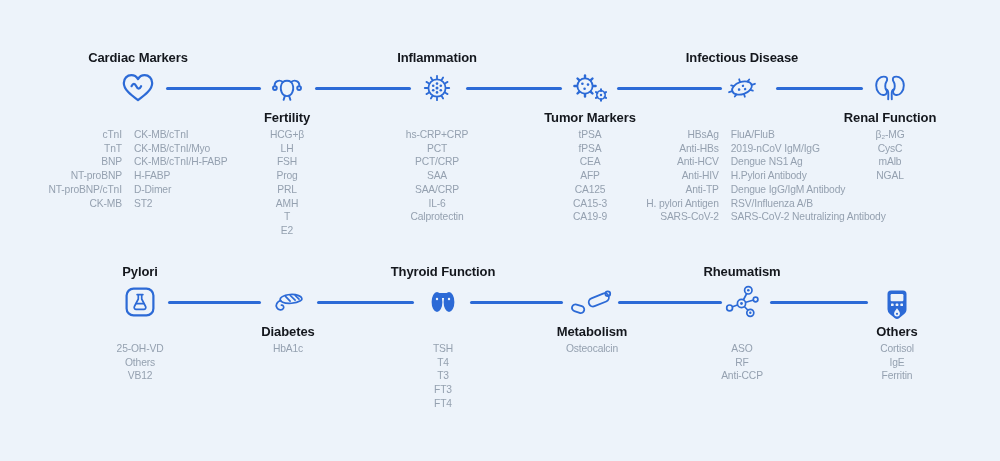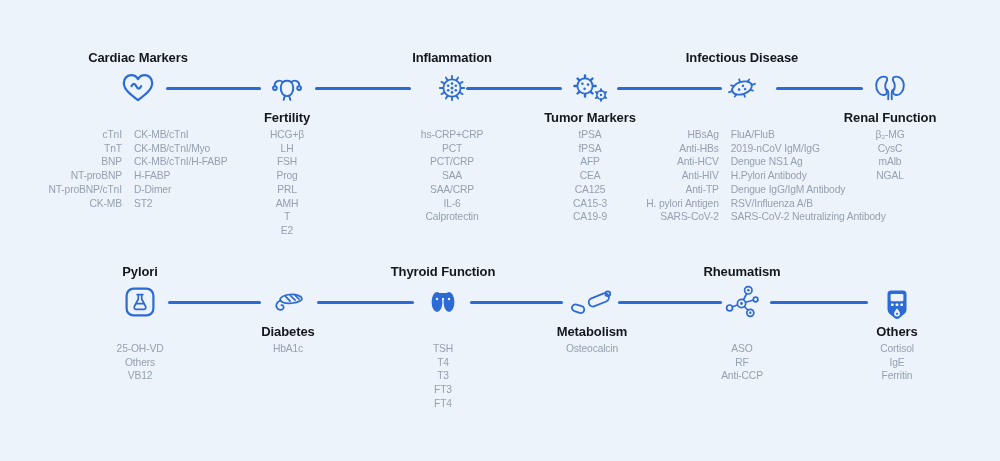--- a/index.html
+++ b/index.html
@@ -97,21 +97,21 @@
         <div class="li">LH</div>
         <div class="li">FSH</div>
         <div class="li">Prog</div>
         <div class="li">PRL</div>
         <div class="li">AMH</div>
         <div class="li">T</div>
         <div class="li">E2</div>
       </div>
   </div>
 
-  <div class="sec" style="left:327px;top:0">
+  <div class="sec" style="left:312px;top:0">
     <div class="title above">Inflammation</div>
     <div class="icon">
       <svg width="34" height="34" viewBox="0 0 34 34">
         <g stroke="#2c6ad6" stroke-width="1.8" stroke-linecap="round" fill="none">
           <circle cx="17" cy="17" r="8.6"></circle>
           <line x1="17" y1="4.8" x2="17" y2="7.4"></line>
           <line x1="17" y1="4.8" x2="17" y2="7.4" transform="rotate(30 17 17)"></line>
           <line x1="17" y1="4.8" x2="17" y2="7.4" transform="rotate(60 17 17)"></line>
           <line x1="17" y1="4.8" x2="17" y2="7.4" transform="rotate(90 17 17)"></line>
           <line x1="17" y1="4.8" x2="17" y2="7.4" transform="rotate(120 17 17)"></line>
@@ -175,22 +175,22 @@
           <circle cx="12.4" cy="12.8" r="1.3"></circle>
             <circle cx="18" cy="13.6" r="1.3"></circle>
           <circle cx="14.6" cy="17.8" r="1.3"></circle>
             <circle cx="31" cy="24" r="1.2"></circle>
         </g>
       </svg>
     </div>
     <div class="list">
         <div class="li">tPSA</div>
         <div class="li">fPSA</div>
+        <div class="li">CEA</div>
         <div class="li">AFP</div>
-        <div class="li">CEA</div>
         <div class="li">CA125</div>
         <div class="li">CA15-3</div>
         <div class="li">CA19-9</div>
       </div>
   </div>
 
   <div class="sec" style="left:617px;top:0">
     <div class="title above">Infectious Disease</div>
     <div class="icon">
       <svg width="40" height="30" viewBox="0 0 40 30">

